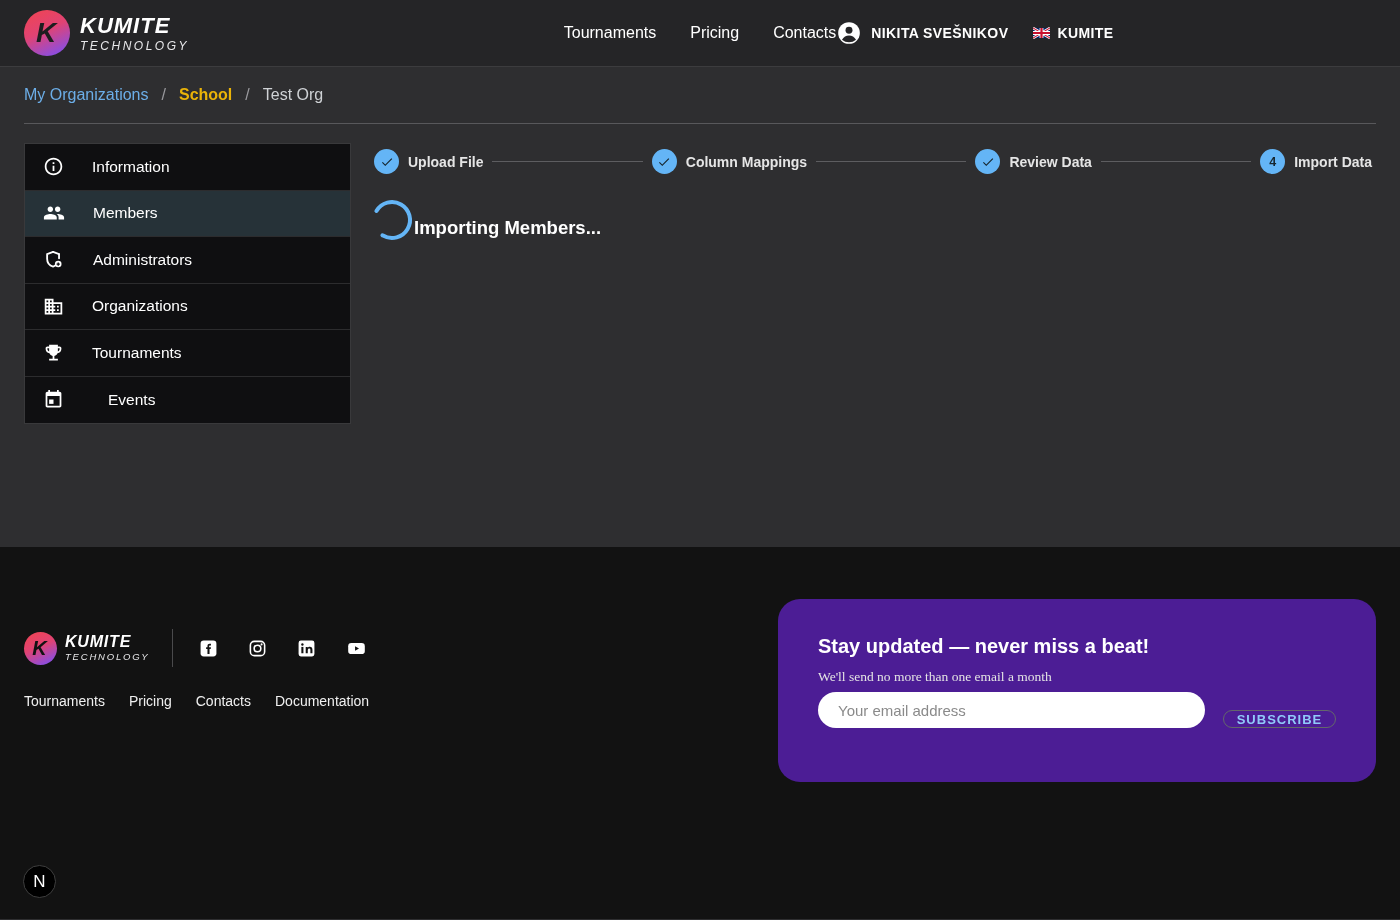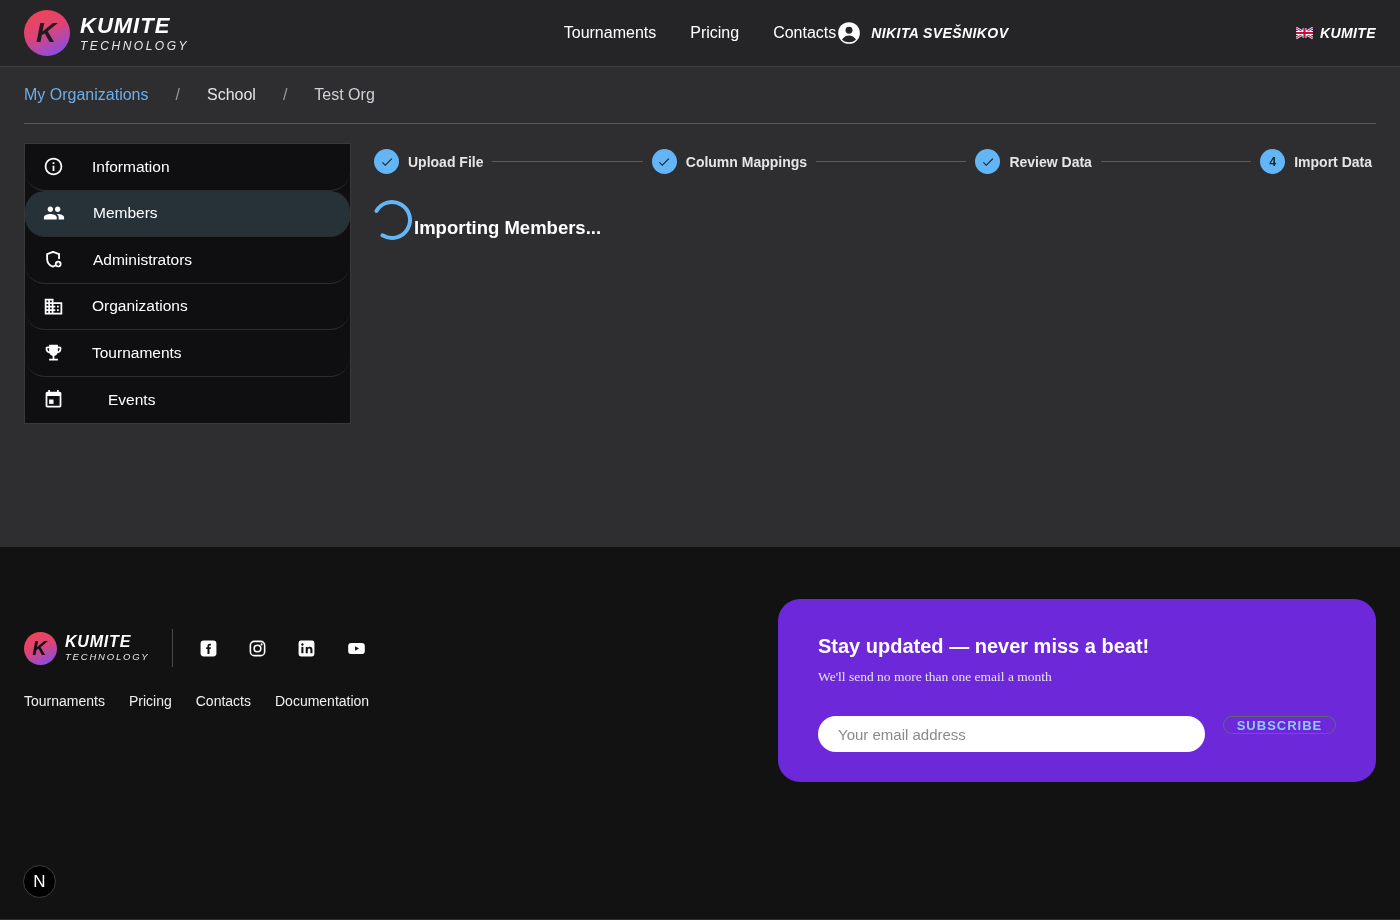--- a/index.html
+++ b/index.html
@@ -28,52 +28,51 @@
   .brand-mark span{
     font-weight:bold; font-style:italic; font-size:28px; color:#1d1d1f;
     transform:translateX(-1px);
   }
   .brand-text { line-height:1; }
   .brand-text .t1 { font-size:22px; font-weight:bold; font-style:italic; letter-spacing:1px; }
   .brand-text .t2 { font-size:12px; font-style:italic; letter-spacing:2.5px; color:#e8e8ea; margin-top:3px; }
   .nav-left { flex:1; display:flex; }
   .nav-center { display:flex; gap:34px; }
   .nav-center a { color:#fff; text-decoration:none; font-size:16px; cursor:pointer; }
-  .nav-right { flex:1; display:flex; justify-content:space-between; align-items:center; gap:15px;font-style:italic; }
+  .nav-right { flex:1; display:flex; justify-content:flex-start; align-items:center; gap:25px; }
   .user-chip { display:flex; align-items:center; gap:9px; cursor:pointer; }
   .user-chip .uname { font-size:14px; font-weight:bold; letter-spacing:.4px; }
   .lang-chip { display:flex; align-items:center; gap:7px; cursor:pointer; }
   .lang-chip .lname { font-size:14px; font-weight:bold; letter-spacing:.4px; }
 
   
   .crumb-wrap { padding:0 24px; }
   .crumbs {
-    height:57px; display:flex; align-items:center; gap:27px;
+    height:57px; display:flex; align-items:center; gap:13px;
     border-bottom:1px solid #58585b;
     font-size:16px;
   }
   .crumbs .link { color:#6caee8; text-decoration:none; cursor:pointer; }
   .crumbs .sep { color:#9a9a9e; }
-  .crumbs .mid { color:#e5e5e5; }
+  .crumbs .mid { color:#eab308;font-weight:bold; }
   .crumbs .cur { color:#cfd2d5; }
 
   
   .main { display:flex; gap:19px; padding:19px 24px 0 24px; height:423px; }
   .sidebar {
     width:327px;
     border:1px solid #39393b;
     background:#0f0f11;
     align-self:flex-start;
   }
   .side-item {
     height:46.5px; display:flex; align-items:center;
     padding:0 16px 0 18px; gap:28px;
     background:#0f0f11; cursor:pointer;
     border-bottom:1px solid #2c2c2e;
-    border-radius:20px;
   }
   .side-item:last-child { border-bottom:none;gap:44px; }
   .side-item.selected { background:#263238; }
   .side-item .lbl { font-size:15.5px; color:#fff; }
   .side-item svg { flex:none; }
 
   .content { flex:1; display:flex; flex-direction:column; }
 
   
   .stepper { display:flex; align-items:center; padding:6px 4px 0 4px; }
@@ -104,26 +103,26 @@
   .f-brand-text { line-height:1; margin-left:8px; }
   .f-brand-text .t1 { font-size:16px; font-weight:bold; font-style:italic; letter-spacing:.8px; }
   .f-brand-text .t2 { font-size:9.5px; font-style:italic; letter-spacing:1.8px; color:#e8e8ea; margin-top:2px; }
   .f-vdiv { width:1px; height:38px; background:#4a4a4c; margin:0 26px 0 22px; }
   .f-social { display:flex; gap:30px; align-items:center; }
   .f-social a { cursor:pointer; display:flex; }
   .f-links { display:flex; gap:24px; margin-top:26px; }
   .f-links a { color:#f0f0f0; font-size:14px; text-decoration:none; cursor:pointer; }
 
   .news-card {
-    width:598px; height:183px; background:#6d28d9; border-radius:22px;
+    width:598px; height:183px; background:#4c1d95; border-radius:22px;
     padding:36px 40px 0 40px;
   }
   .news-title { font-size:20px; font-weight:bold; }
   .news-sub { font-size:13.5px; color:#e4e4e4; margin-top:11px;font-family:Liberation Serif, serif; }
-  .news-form { display:flex; align-items:flex-start; margin-top:31px; gap:18px; }
+  .news-form { display:flex; align-items:flex-end; margin-top:7px; gap:18px; }
   .email-input {
     flex:1; height:36px; border-radius:18px; border:none; background:#fff;
     padding:0 20px; font-size:15px; color:#333; outline:none;
     font-family:"Liberation Sans", sans-serif;
   }
   .email-input::placeholder { color:#8a8a8a; }
   .subscribe-btn {
     width:113px; height:18px; border-radius:18px; background:transparent;
     border:1px solid #63676b; color:#90caf9; font-size:13px; font-weight:bold;
     letter-spacing:1px; cursor:pointer; font-family:"Liberation Sans", sans-serif;

